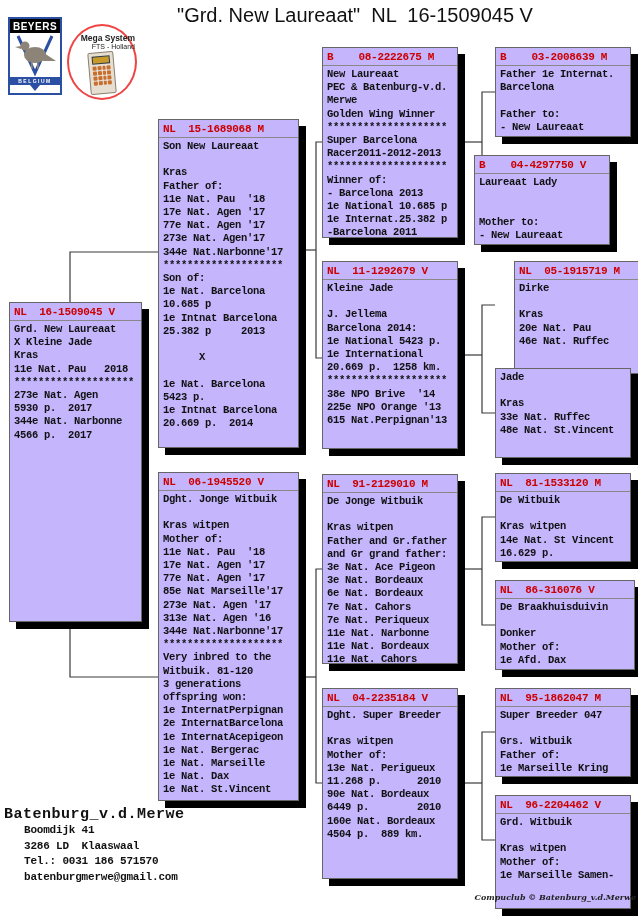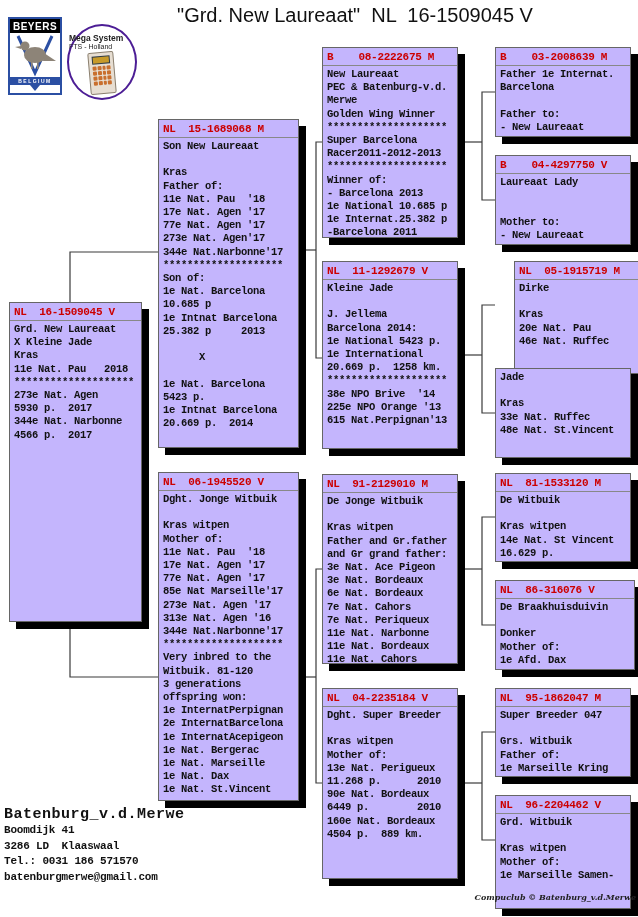--- a/index.html
+++ b/index.html
@@ -26,35 +26,35 @@
           background:#fff;box-sizing:border-box;}
   .beyers-top{background:#000000;color:#fff;font:bold 10px "Liberation Sans",sans-serif;
               text-align:center;padding:2px 0 1px;letter-spacing:0.5px;}
   .beyers-mid{position:relative;height:44px;}
   .beyers-bottom{background:#2b4fa3;color:#fff;font:bold 5px "Liberation Sans",sans-serif;
                  text-align:center;padding:1px 0;letter-spacing:1.5px;}
   .beyers-vtail{width:0;height:0;margin:0 auto;border-left:5px solid transparent;
                 border-right:5px solid transparent;border-top:6px solid #2b4fa3;}
 
   
-  .mega{position:absolute;left:67px;top:24px;width:70px;height:76px;border:2px solid #4c1d95;
-        border-radius:50%;background:#fff;box-sizing:border-box;text-align:left;}
+  .mega{position:absolute;left:67px;top:24px;width:70px;height:76px;border:2px solid #ef4444;
+        border-radius:50%;background:#fff;box-sizing:border-box;text-align:right;}
   .mega-l1{font:bold 8.5px "Liberation Sans",sans-serif;color:#222;margin-top:7px;}
   .mega-l2{font:7px "Liberation Sans",sans-serif;color:#222;}
   .calc{width:26px;height:42px;background:#e7ded2;border:1px solid #8a7f6e;border-radius:2px;
         margin:2px auto 0;transform:rotate(-5deg);box-sizing:border-box;}
   .calc-screen{margin:3px 3px 2px;height:8px;background:#2e3a46;padding:1px;box-sizing:border-box;}
   .calc-display{height:100%;background:#c79a2a;}
   .calc-keys{display:grid;grid-template-columns:repeat(4,1fr);gap:1px;margin:1px 3px;}
   .calc-key{height:4px;background:#c96f2e;border-radius:1px;}
 
   
   .contact{position:absolute;left:4px;top:806px;color:#111;}
   .contact-name{font:bold 15px "Liberation Mono",monospace;letter-spacing:0.5px;white-space:pre;}
-  .contact-line{font:bold 11px/15.5px "Liberation Mono",monospace;letter-spacing:-0.2px;white-space:pre;}
+  .contact-line{font:bold 11px/15.5px "Liberation Mono",monospace;letter-spacing:-0.2px;white-space:pre;margin-left:20px;}
 
   .credit{position:absolute;right:2px;top:892px;font:bold italic 8px "DejaVu Serif",serif;color:#222;}
 </style>
 </head>
 <body>
 
 <div id="page">
 
   <svg id="connectors" viewBox="0 0 638 917" xmlns="http://www.w3.org/2000/svg">
     <g stroke="#3a3a3a" stroke-width="1.2" fill="none">
@@ -273,21 +273,21 @@
   <div class="pbox" style="left:495px;top:47px;width:136px;height:90px">
     <div class="pbox-ring">B    03-2008639 M</div>
     <div class="pbox-lines">
         <div class="pbox-line">Father 1e Internat.</div>
         <div class="pbox-line">Barcelona</div>
         <div class="pbox-line">&nbsp;</div>
         <div class="pbox-line">Father to:</div>
         <div class="pbox-line">- New Laureaat</div>
       </div>
   </div>
-  <div class="pbox" style="left:495px;top:155px;width:136px;height:90px">
+  <div class="pbox" style="left:474px;top:155px;width:136px;height:90px">
     <div class="pbox-ring">B    04-4297750 V</div>
     <div class="pbox-lines">
         <div class="pbox-line">Laureaat Lady</div>
         <div class="pbox-line">&nbsp;</div>
         <div class="pbox-line">&nbsp;</div>
         <div class="pbox-line">Mother to:</div>
         <div class="pbox-line">- New Laureaat</div>
       </div>
   </div>
   <div class="pbox" style="left:514px;top:261px;width:136px;height:113px">

